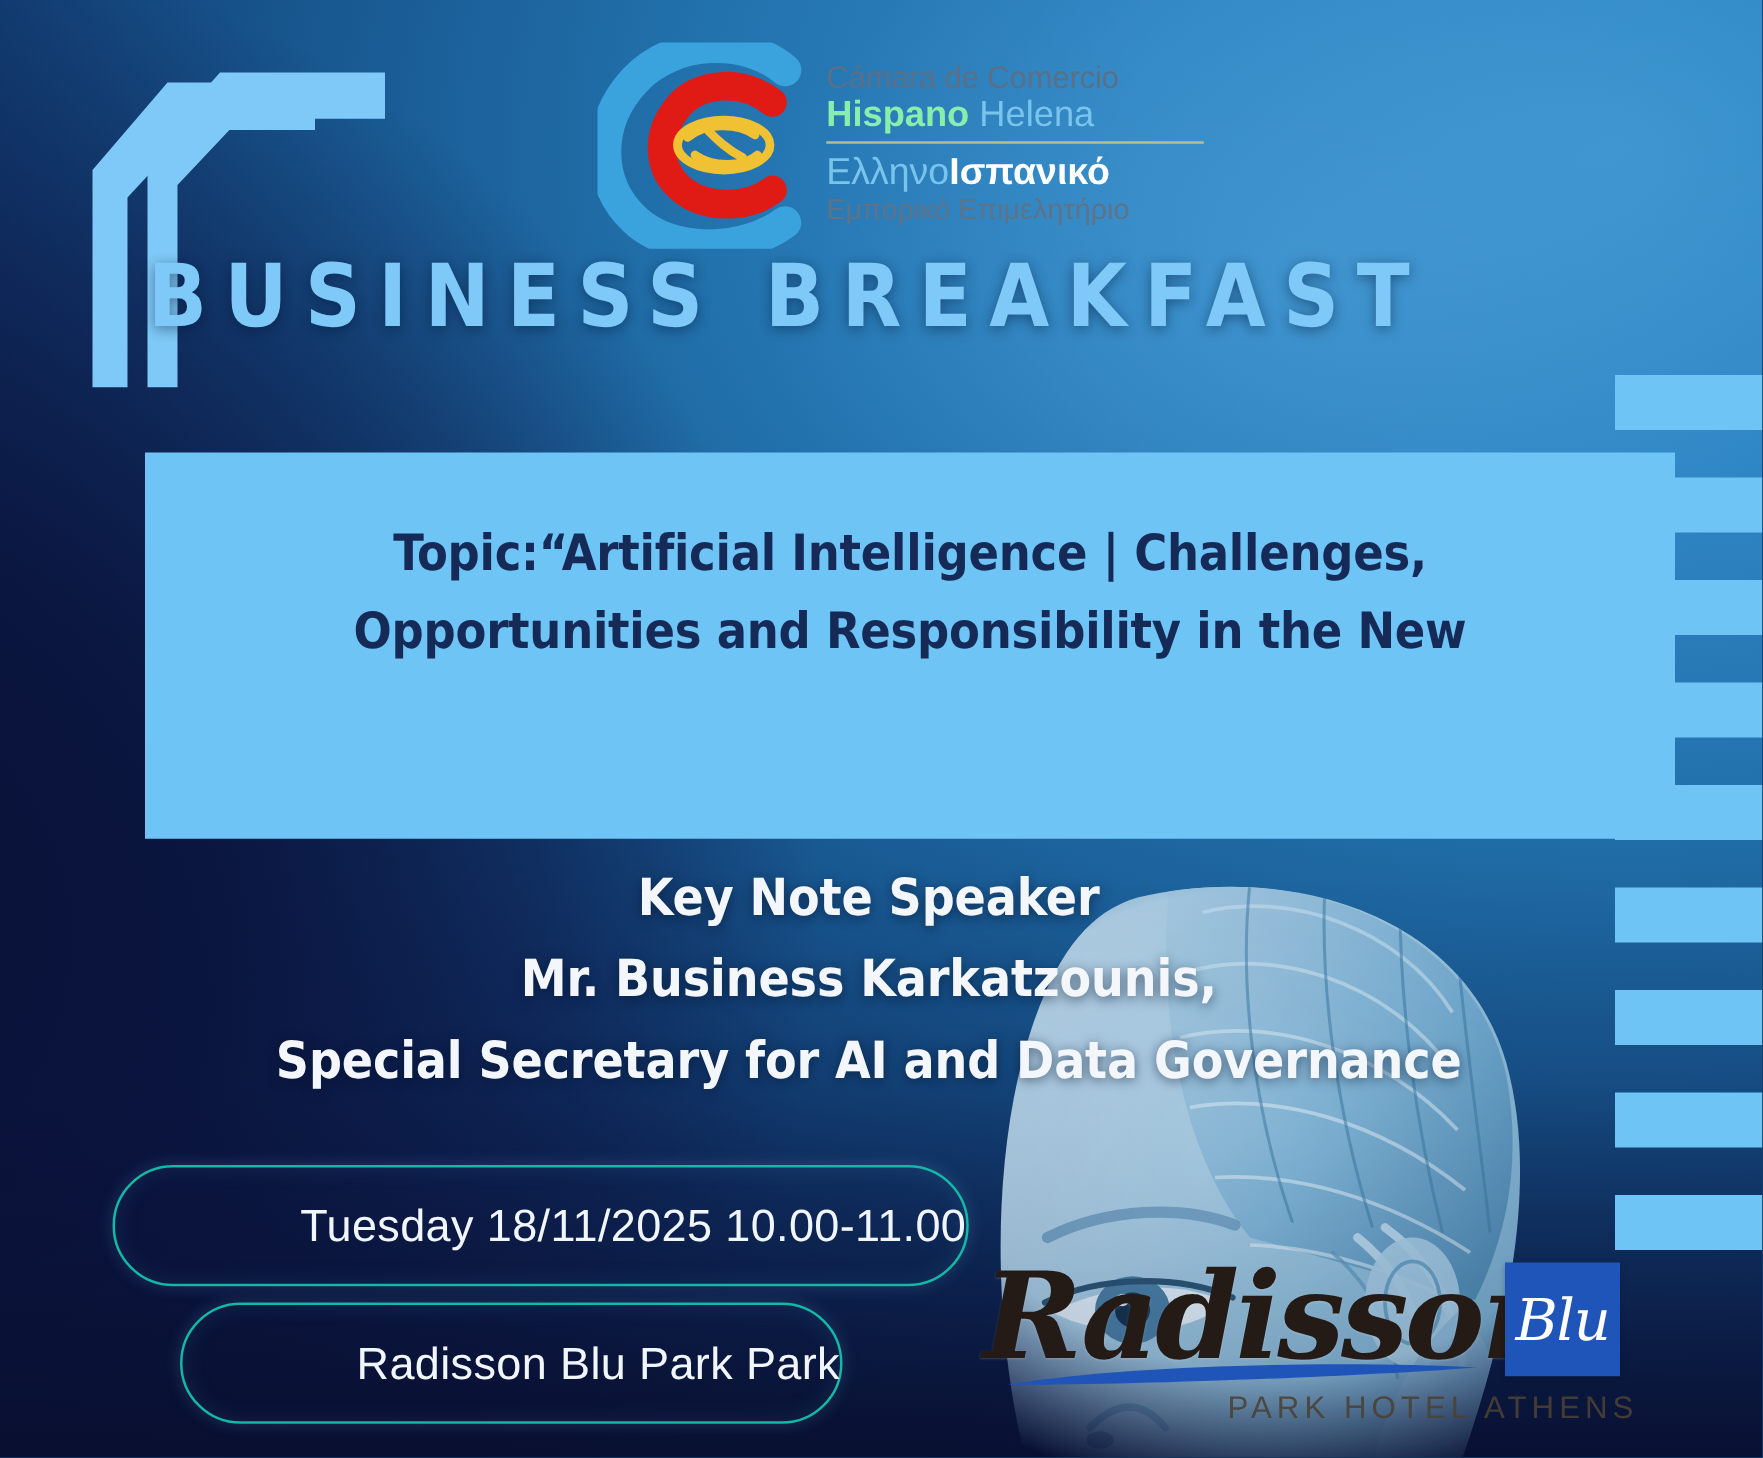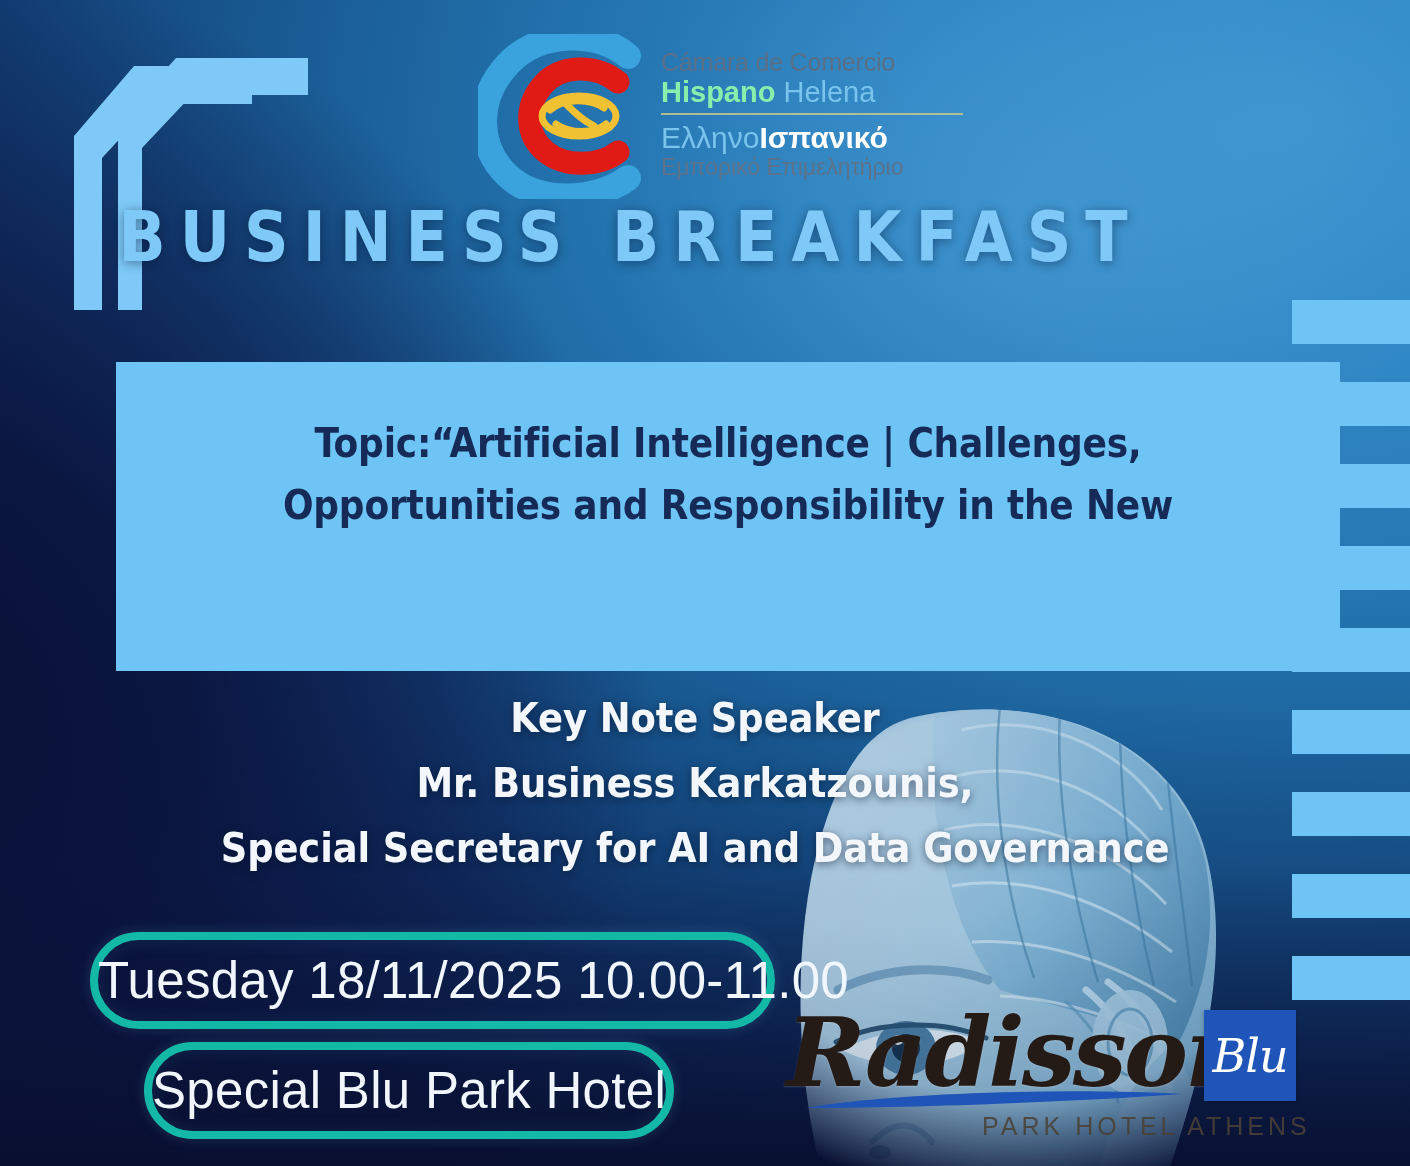--- a/index.html
+++ b/index.html
@@ -116,26 +116,26 @@
     font-size:41px;
     line-height:1.58;
     color:#f3f7fb;
     text-shadow:0 2px 9px rgba(4,18,44,0.55);
     letter-spacing:-0.1px;
   }
 
   
   .pill {
     position:absolute;
-    border:8px solid #14b8a6;
+    border:2px solid #14b8a6;
     border-radius:999px;
     color:#f0f6fb;
-    font-size:51px;
+    font-size:36px;
     letter-spacing:0.3px;
-    display:flex; align-items:center; justify-content:flex-start;
+    display:flex; align-items:center; justify-content:flex-end;
     white-space:nowrap;
     box-shadow:0 0 14px rgba(120,200,245,0.18), inset 0 0 20px rgba(90,170,225,0.12);
   }
   .pill-date  { left:90px;  top:932px;  width:685px; height:97px; }
   .pill-venue { left:144px; top:1042px; width:530px; height:97px; }
 
   
   .robot { position:absolute; left:700px; top:690px; width:640px; height:476px; }
 
   
@@ -304,21 +304,21 @@
   <div class="speaker">
     <div>Key Note Speaker</div>
     <div>Mr. Business Karkatzounis,</div>
     <div>Special Secretary for AI and Data Governance</div>
   </div>
 
   <div class="pill pill-date">
     <span>Tuesday 18/11/2025 10.00-11.00</span>
   </div>
   <div class="pill pill-venue">
-    <span>Special Blu Park Hotel</span>
+    <span>Radisson Blu Park Park</span>
   </div>
 
   <div class="radisson">
     <div class="rad-word">Radisson</div>
     <svg class="rad-swoosh" viewBox="0 0 380 22">
       <path d="M2 20 C90 4 270 0 378 6 C270 14 96 20 2 20 Z" fill="#1f54b8"></path>
     </svg>
     <div class="rad-blu">Blu</div>
     <div class="rad-sub">PARK HOTEL ATHENS</div>
   </div>

